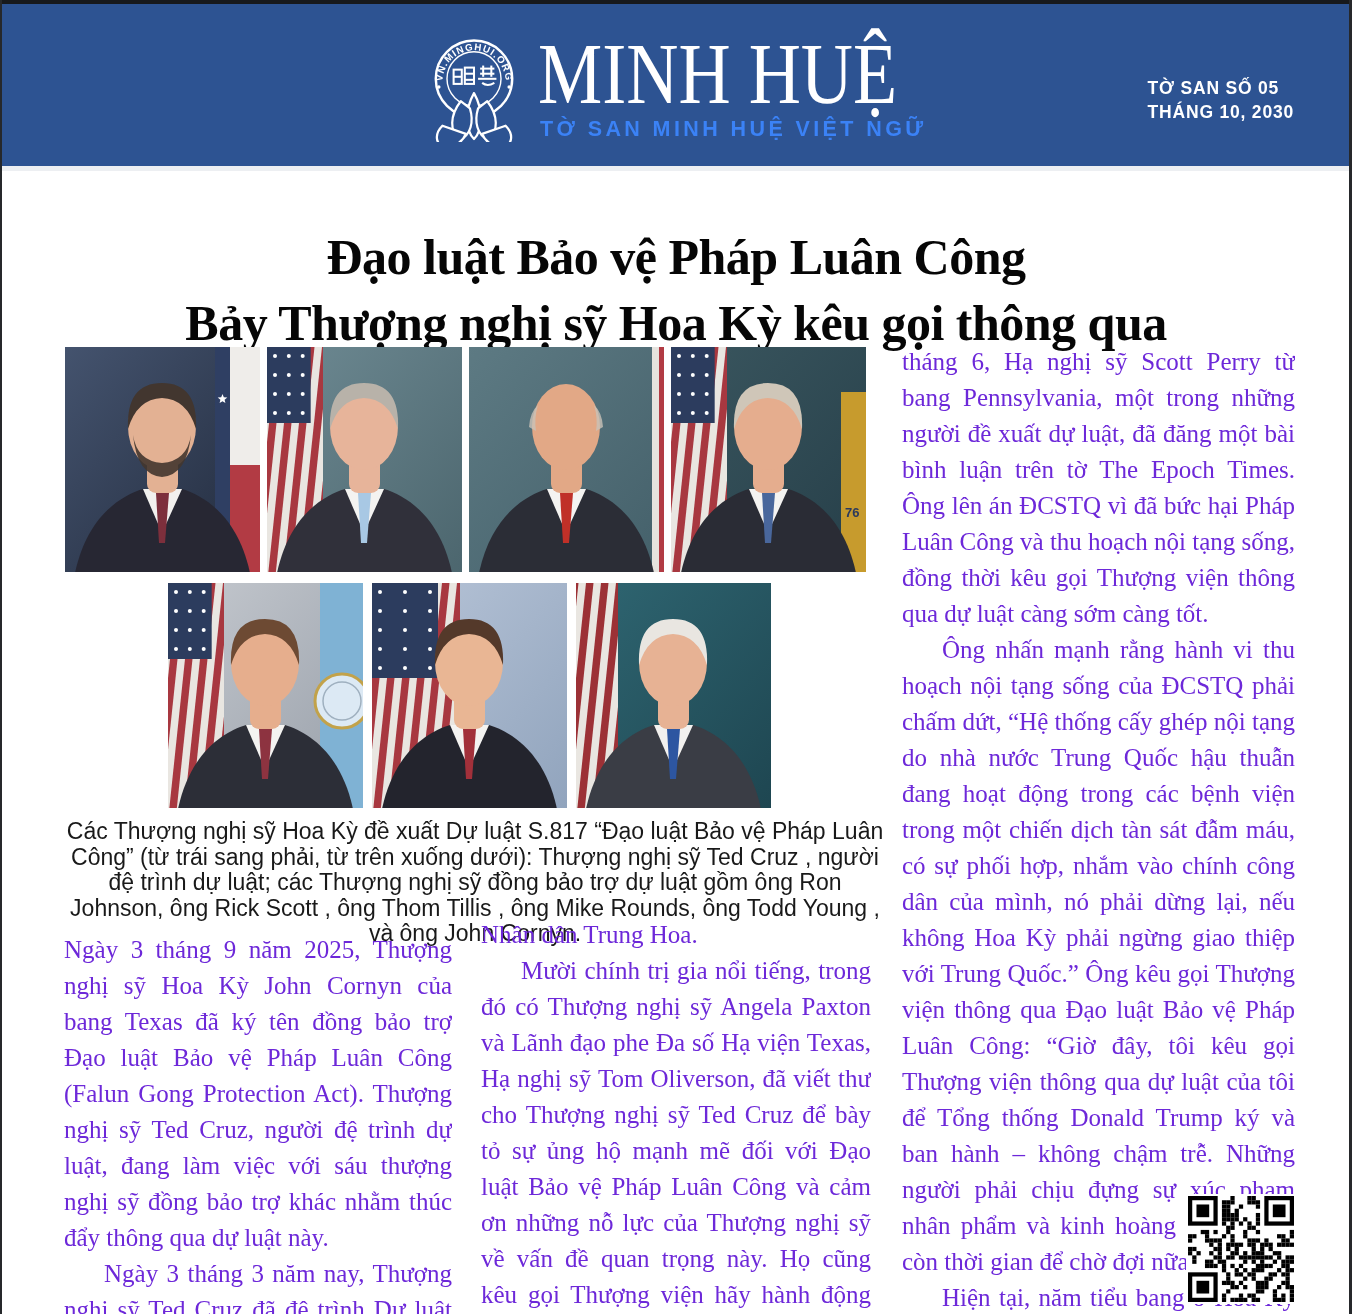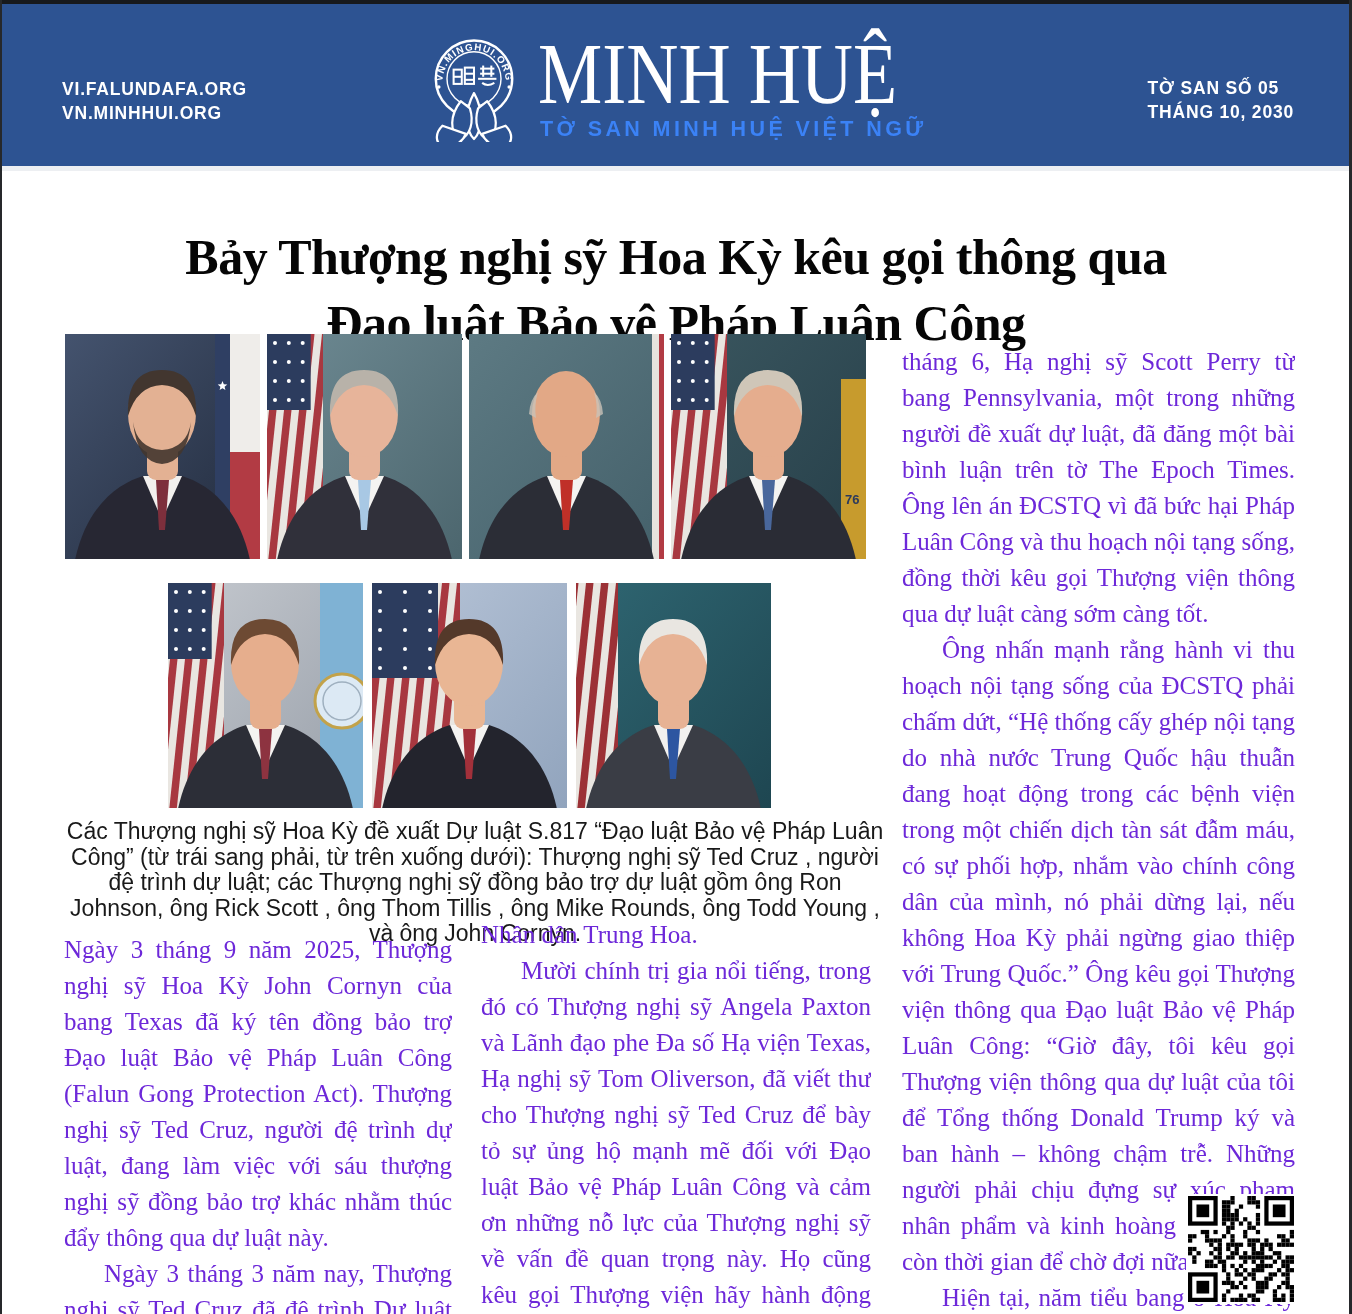--- a/index.html
+++ b/index.html
@@ -24,21 +24,21 @@
         transform:scaleX(0.84);transform-origin:left top;
         font-family:"Liberation Serif","DejaVu Serif",serif;}
   .masthead-subtitle{position:absolute;left:540px;top:117px;color:#3b82f6;
         font-family:"Liberation Sans","DejaVu Sans",sans-serif;
         font-weight:bold;font-size:21.5px;letter-spacing:3.4px;white-space:nowrap;}
 
   .headline{position:absolute;left:30px;top:190px;width:1292px;text-align:center;
         color:#060606;font-weight:bold;font-size:50px;line-height:66px;letter-spacing:-0.5px;}
 
   .photo-row{position:absolute;display:flex;}
-  #photo-row-top{left:65px;top:334px;gap:7px;}
+  #photo-row-top{left:65px;top:347px;gap:7px;}
   #photo-row-bottom{left:168px;top:583px;gap:9px;}
   .photo{margin:0;width:195px;height:225px;overflow:hidden;background:#d8d8d8;}
   .photo svg{display:block;}
 
   .caption{position:absolute;left:60px;top:819px;width:830px;text-align:center;color:#191919;
         font-family:"Liberation Sans","DejaVu Sans",sans-serif;
         font-size:23px;line-height:25.5px;}
 
   .col{position:absolute;text-align:justify;color:#6d28d9;font-size:25px;line-height:36px;
        overflow:hidden;}
@@ -55,24 +55,20 @@
 
 <div class="page">
 
   <div class="edge-top"></div>
   <div class="edge-left"></div>
   <div class="edge-right"></div>
 
   <header class="header"></header>
   <div class="header-hairline"></div>
 
-  <div class="urls">
-    <div>VI.FALUNDAFA.ORG</div>
-    <div>VN.MINHHUI.ORG</div>
-  </div>
 
   <div class="logo">
     <svg width="102" height="106" viewBox="0 0 100 104">
       <circle cx="50" cy="42" r="37.5" fill="none" stroke="#ffffff" stroke-width="2.4"></circle>
       <circle cx="50" cy="42" r="26.5" fill="none" stroke="#ffffff" stroke-width="1.4"></circle>
       <path id="logo-arc" d="M 19 45 A 31 31 0 0 1 81 45" fill="none"></path>
       <text font-family="Liberation Sans, DejaVu Sans, sans-serif" font-size="9.5" font-weight="bold" fill="#ffffff" letter-spacing="1.1" text-anchor="middle">
         <textPath href="#logo-arc" startOffset="50%">VN.MINGHUI.ORG</textPath>
       </text>
       <circle cx="15.5" cy="50" r="1.7" fill="#fff"></circle>
@@ -105,22 +101,22 @@
 
   <div class="masthead-title">MINH HUỆ</div>
   <div class="masthead-subtitle">TỜ SAN MINH HUỆ VIỆT NGỮ</div>
 
   <div class="issue">
     <div>TỜ SAN SỐ 05</div>
     <div>THÁNG 10, 2030</div>
   </div>
 
   <h1 class="headline">
+    <span style="display:block">Đạo luật Bảo vệ Pháp Luân Công</span>
     <span style="display:block">Bảy Thượng nghị sỹ Hoa Kỳ kêu gọi thông qua</span>
-    <span style="display:block">Đạo luật Bảo vệ Pháp Luân Công</span>
   </h1>
 
   <div class="photo-row" id="photo-row-top">
       <figure class="photo">
         <svg viewBox="0 0 195 225" width="195" height="225">
           <defs>
             <linearGradient id="bg0" x1="0" y1="0" x2="1" y2="1">
               <stop offset="0" stop-color="#44536e"></stop>
               <stop offset="1" stop-color="#222b3d"></stop>
             </linearGradient>

